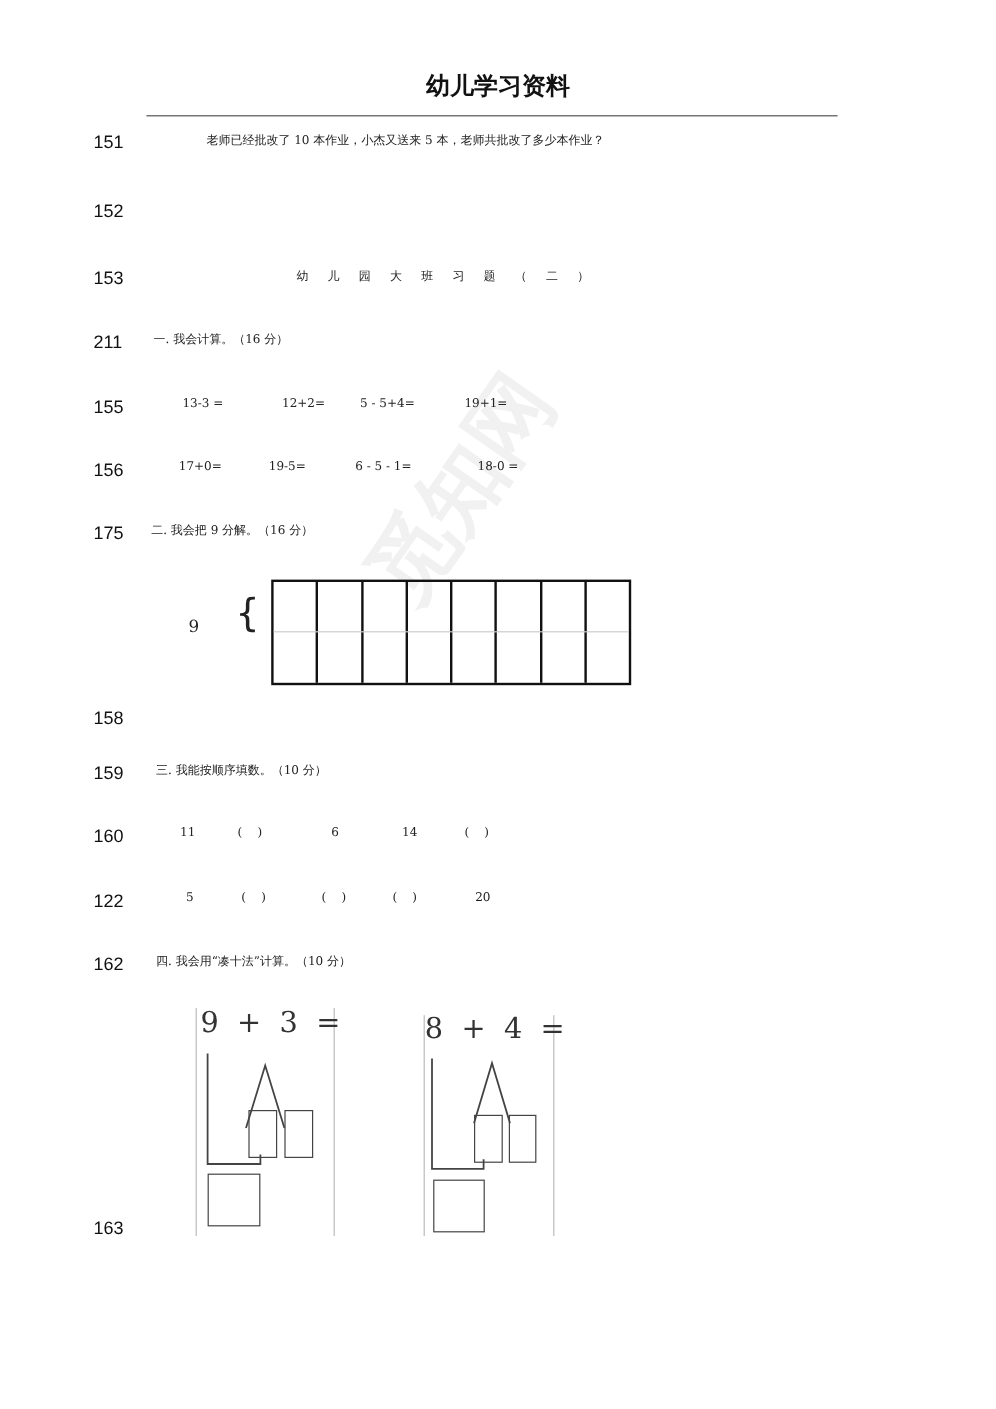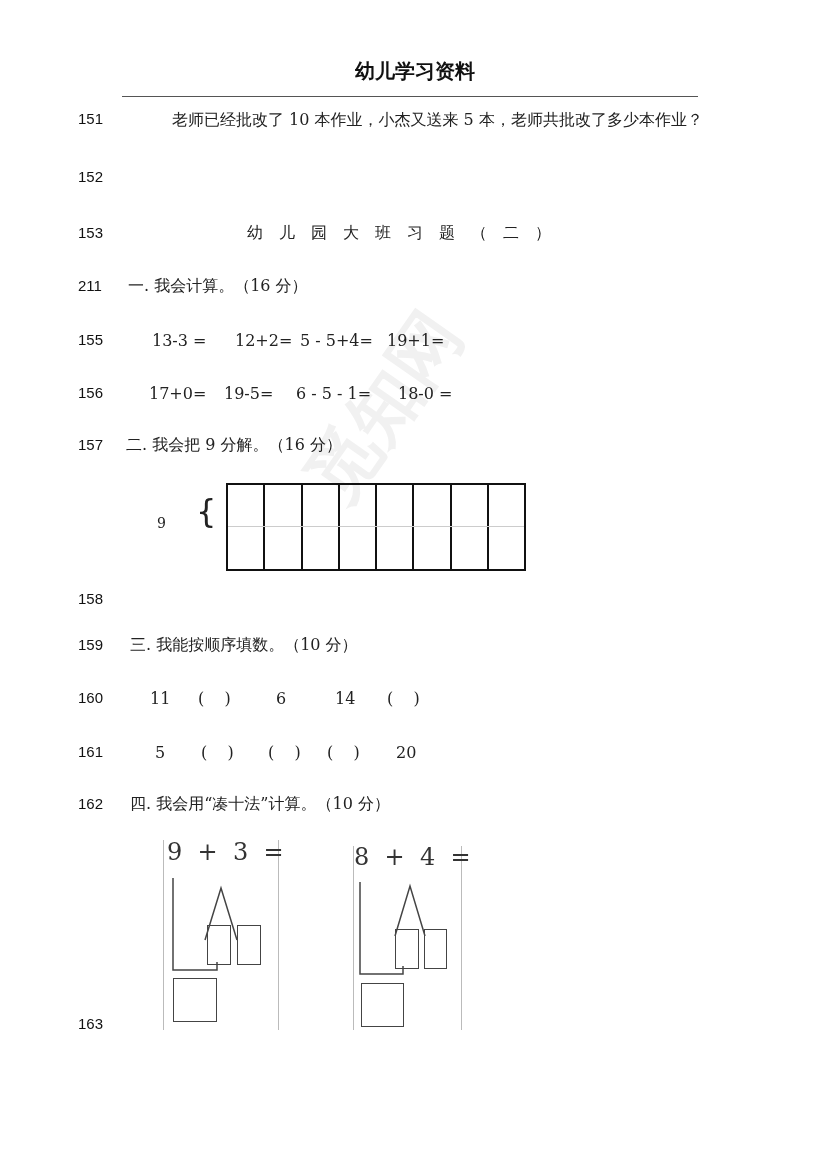--- a/index.html
+++ b/index.html
@@ -2,21 +2,21 @@
 <html><head>
 <meta charset="utf-8">
 <style>
   html, body { margin:0; padding:0; background:#fff; }
   body { width:830px; height:1174px; position:relative; overflow:hidden;
          font-family: "DejaVu Serif", "Liberation Serif", serif; color:#222; }
   .title { position:absolute; left:0; width:830px; top:58px; text-align:center;
            font-family:"DejaVu Sans", sans-serif; font-weight:bold; font-size:20px; color:#111; }
   .rule { position:absolute; left:122px; width:576px; top:96px; height:1px; background:#555; }
   .ln { position:absolute; left:78px; font-family:"Liberation Sans", sans-serif; font-size:15px; color:#111; }
-  .txt { position:absolute; font-size:16px; color:#222; white-space:pre; }
+  .txt { position:absolute; font-size:10px; color:#222; white-space:pre; }
   .spaced { letter-spacing:16px; }
   .grid { position:absolute; left:226px; top:483px; width:300px; height:88px;
           border:2px solid #111; display:flex; box-sizing:border-box; }
   .cell { flex:1; border-right:2px solid #111; position:relative; }
   .cell:last-child { border-right:none; }
   .midline { position:absolute; left:228px; width:296px; top:526px; height:1px; background:#ccc; }
   .brace { position:absolute; left:196px; top:492px; font-size:32px; font-family:"DejaVu Sans", sans-serif; }
   .nine { position:absolute; left:157px; top:515px; font-size:14px; }
   .frame { position:absolute; border-left:1px solid #bbb; border-right:1px solid #bbb; }
   .eq { position:absolute; font-size:24px; color:#333; white-space:pre; font-family:"DejaVu Serif", serif; }
@@ -47,21 +47,21 @@
 <div class="txt" style="left:235px;top:331px">12+2=</div>
 <div class="txt" style="left:300px;top:331px">5 - 5+4=</div>
 <div class="txt" style="left:387px;top:331px">19+1=</div>
 
 <div class="ln" style="top:384px">156</div>
 <div class="txt" style="left:149px;top:384px">17+0=</div>
 <div class="txt" style="left:224px;top:384px">19-5=</div>
 <div class="txt" style="left:296px;top:384px">6 - 5 - 1=</div>
 <div class="txt" style="left:398px;top:384px">18-0 =</div>
 
-<div class="ln" style="top:436px">157</div>
+<div class="ln" style="top:436px">175</div>
 <div class="txt" style="left:126px;top:435px">二. 我会把 9 分解。（16 分）</div>
 
 <div class="nine">9</div>
 <div class="brace">{</div>
 <div class="grid">
   <div class="cell"></div>
   <div class="cell"></div>
   <div class="cell"></div>
   <div class="cell"></div>
   <div class="cell"></div>
@@ -76,21 +76,21 @@
 <div class="ln" style="top:636px">159</div>
 <div class="txt" style="left:130px;top:635px">三. 我能按顺序填数。（10 分）</div>
 
 <div class="ln" style="top:689px">160</div>
 <div class="txt" style="left:150px;top:689px">11</div>
 <div class="txt" style="left:198px;top:689px">(    )</div>
 <div class="txt" style="left:276px;top:689px">6</div>
 <div class="txt" style="left:335px;top:689px">14</div>
 <div class="txt" style="left:387px;top:689px">(    )</div>
 
-<div class="ln" style="top:743px">161</div>
+<div class="ln" style="top:743px">122</div>
 <div class="txt" style="left:155px;top:743px">5</div>
 <div class="txt" style="left:201px;top:743px">(    )</div>
 <div class="txt" style="left:268px;top:743px">(    )</div>
 <div class="txt" style="left:327px;top:743px">(    )</div>
 <div class="txt" style="left:396px;top:743px">20</div>
 
 <div class="ln" style="top:795px">162</div>
 <div class="txt" style="left:130px;top:794px">四. 我会用“凑十法”计算。（10 分）</div>
 
 <div class="frame" style="left:163px;top:840px;width:114px;height:190px;"></div>

